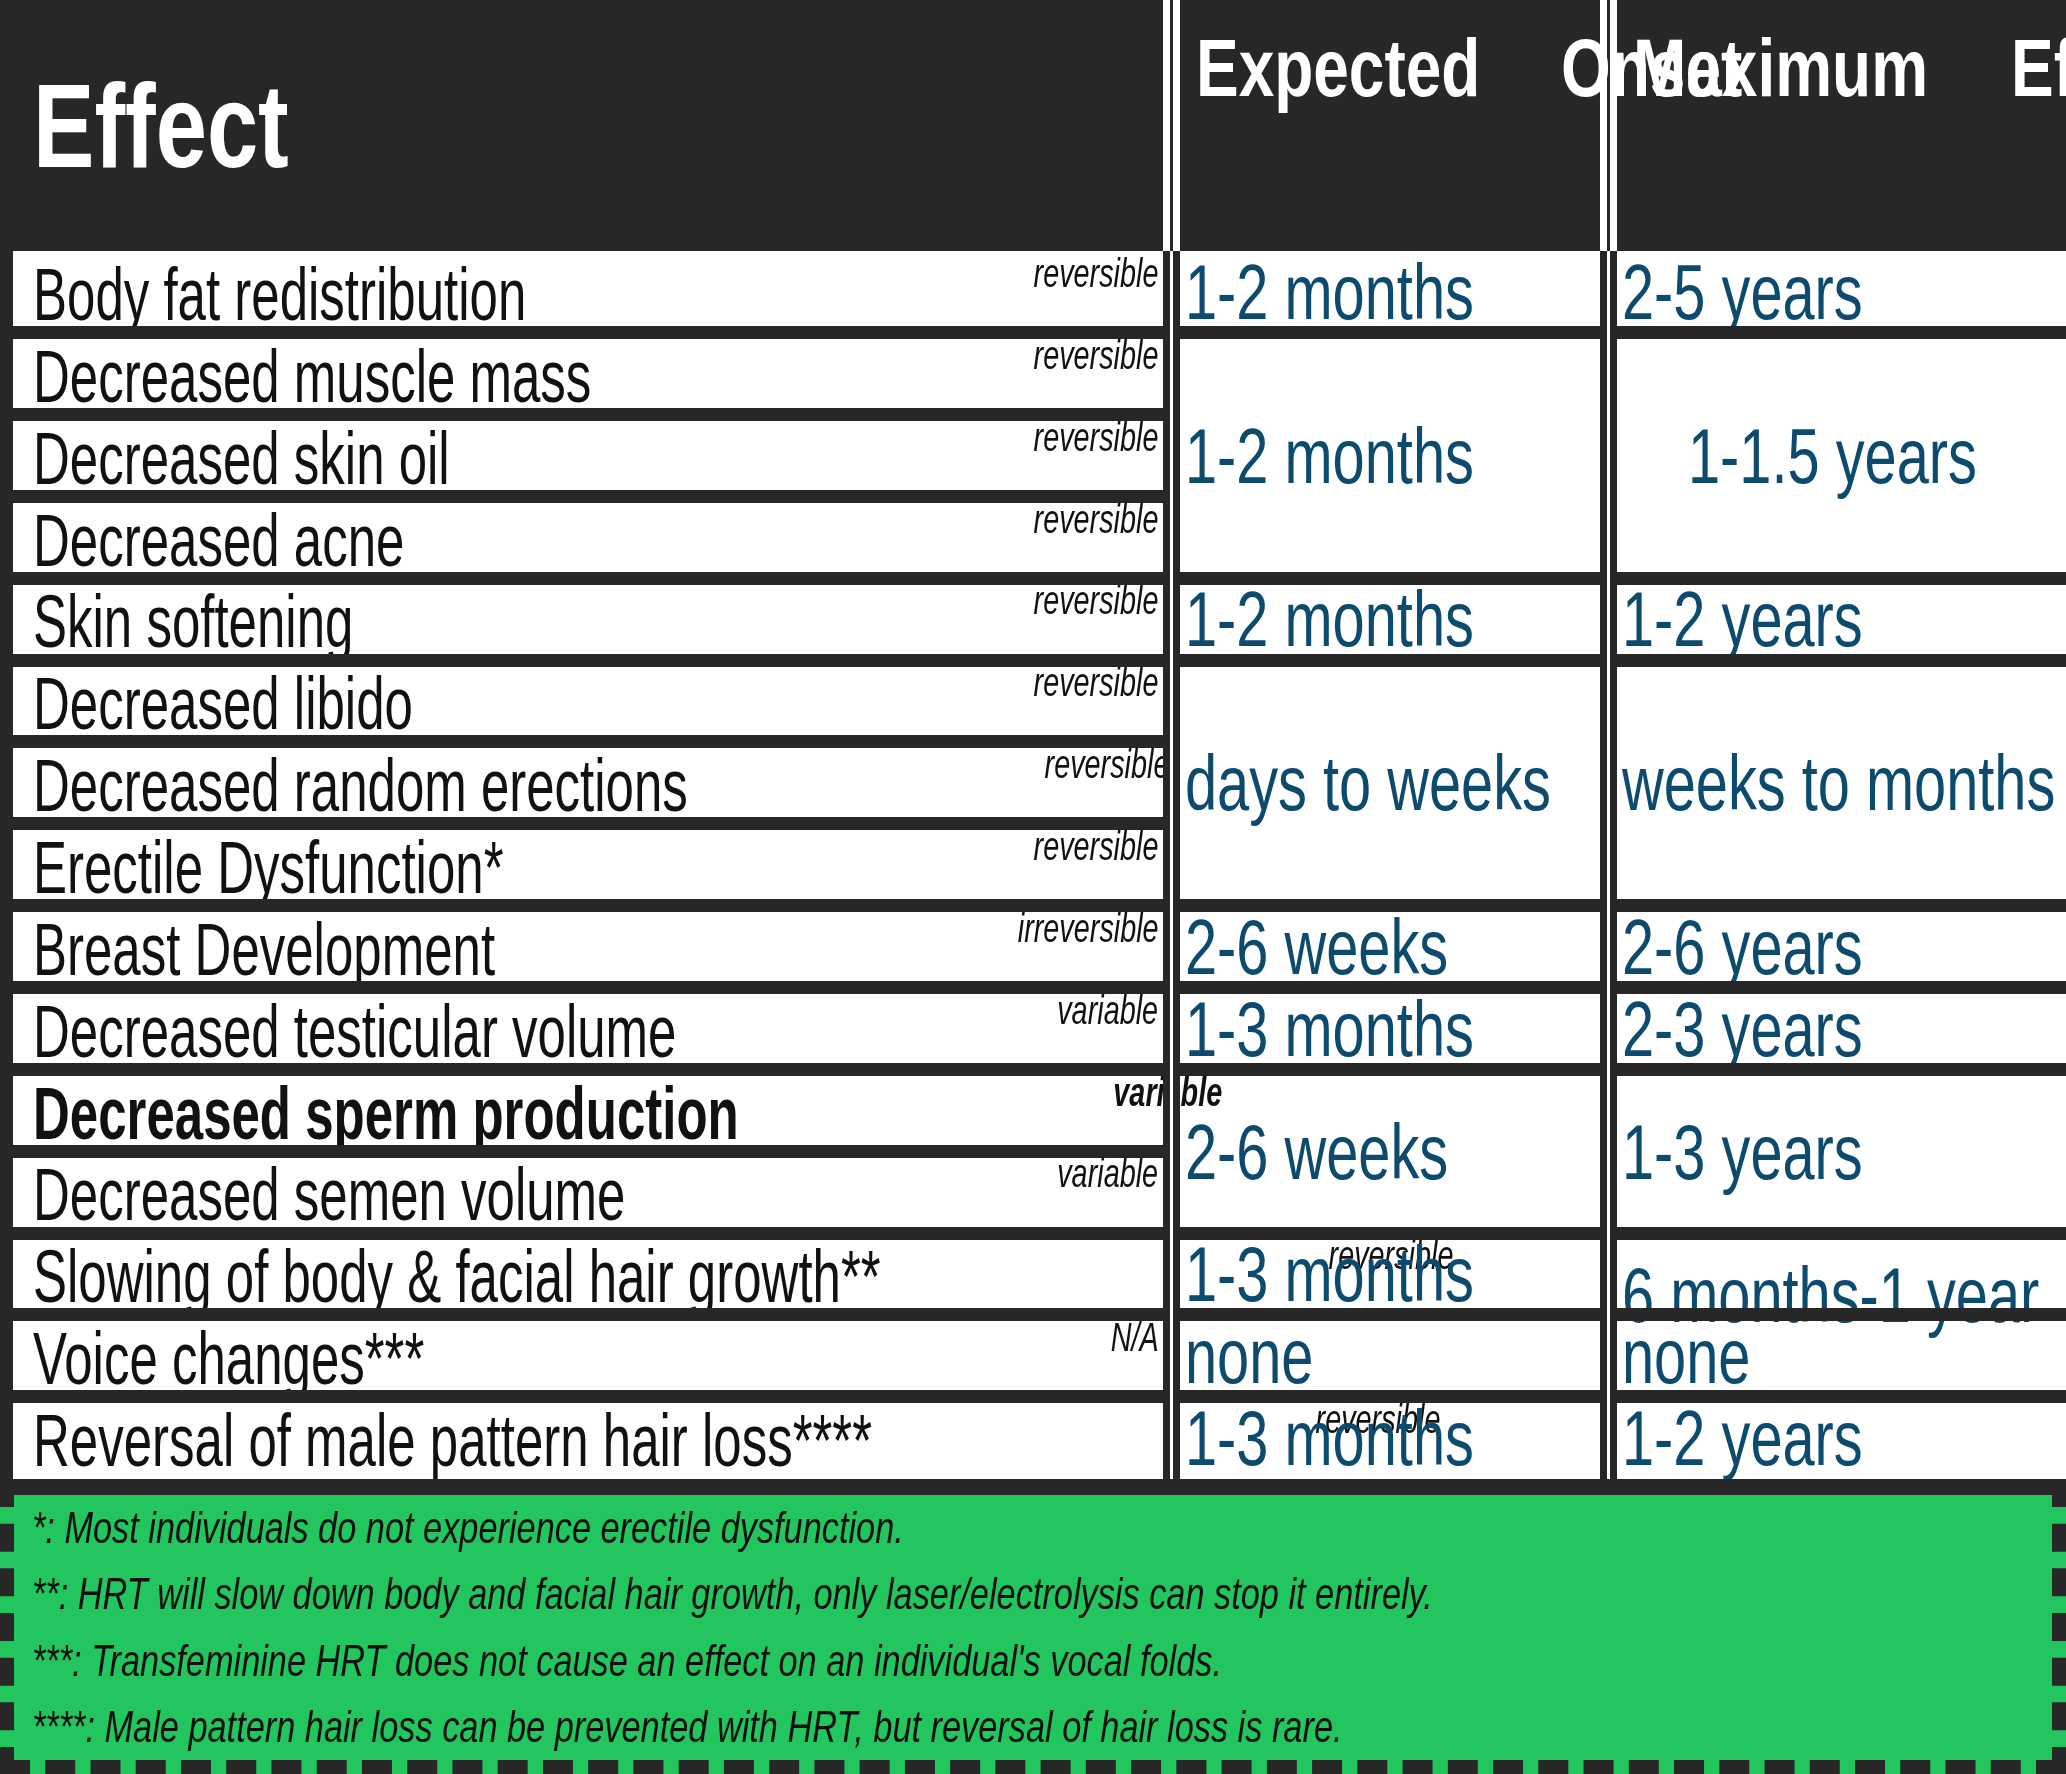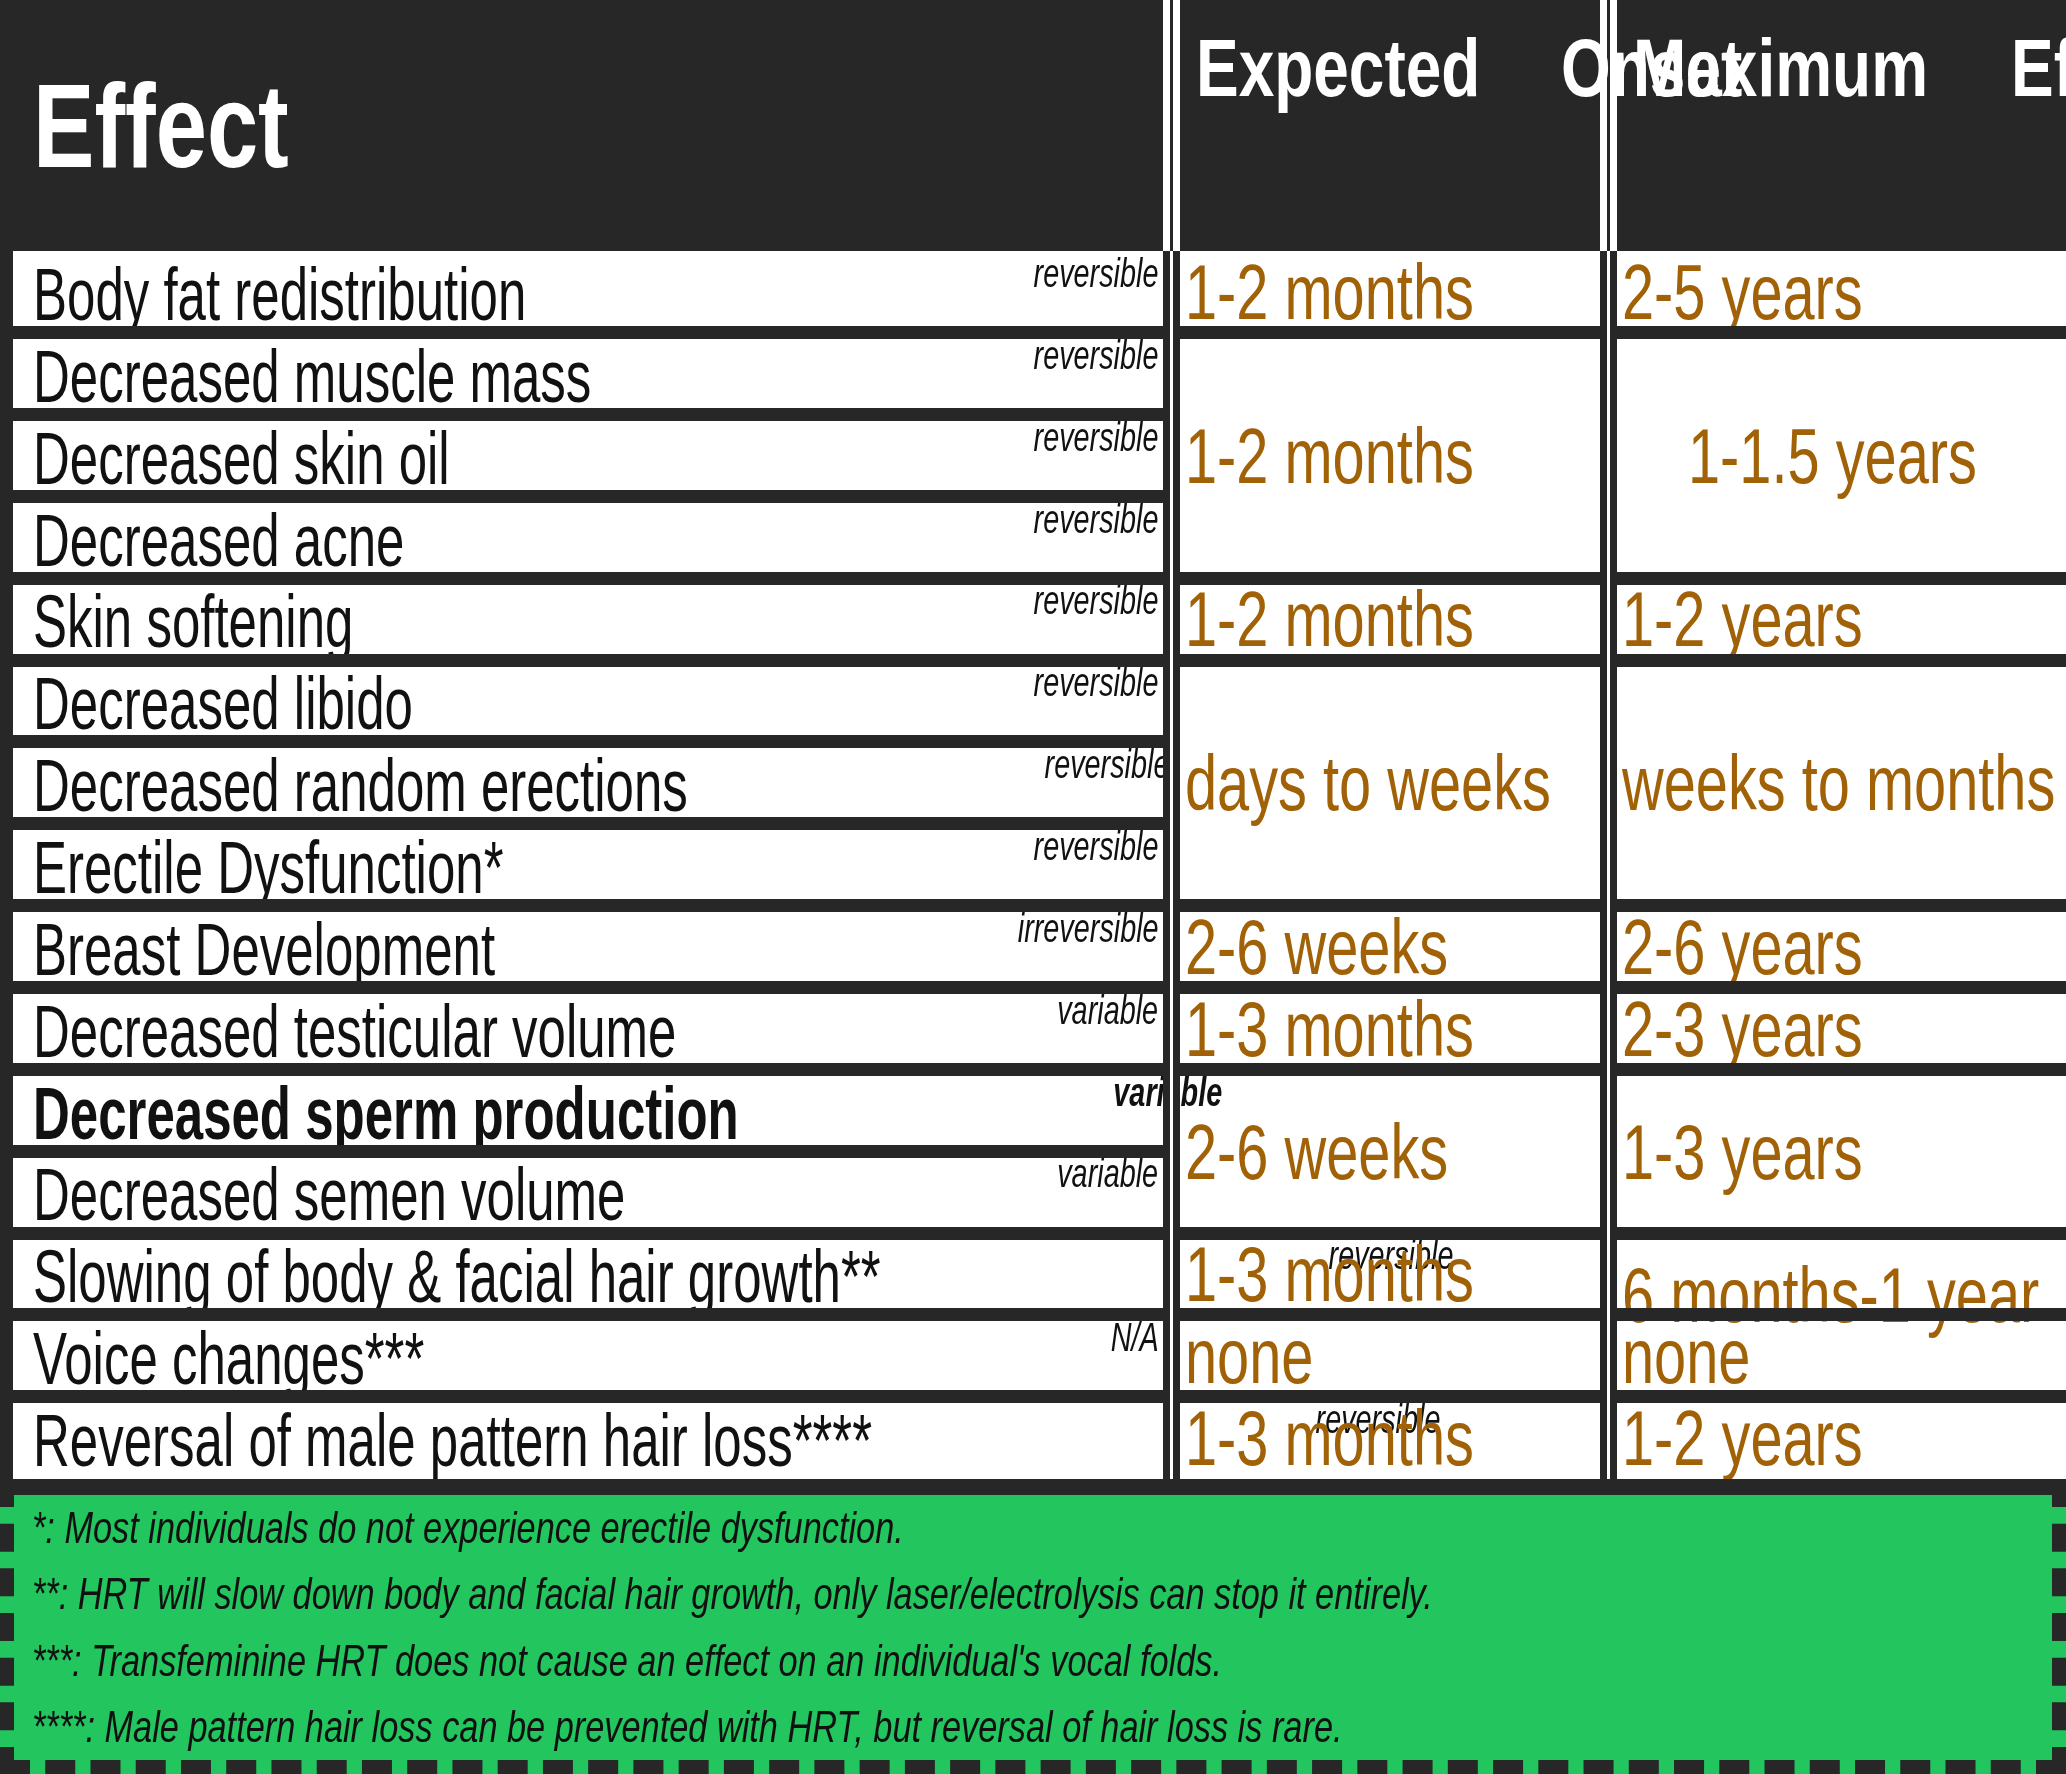--- a/index.html
+++ b/index.html
@@ -42,21 +42,21 @@
   .row {
     position: absolute; left: 13.3px; width: 1150px;
     display: flex; align-items: flex-start; justify-content: space-between;
     padding: 0 4.8px 0 20px; box-sizing: border-box;
     background: transparent;
   }
   .vcell {
     position: absolute;
     display: flex; align-items: center;
     padding-left: 4.8px; box-sizing: border-box;
-    font-size: 77px; color: #a16207;
+    font-size: 77px; color: #0c4a6e;
   }
   .vcell .nv { display: inline-block; transform: scaleX(0.75); transform-origin: left center; white-space: nowrap; }
 
   .sep { position: absolute; left: 0; height: 13.3px; background: #272727; }
 
   
   .strip-h {
     position: absolute; top: 0; height: 251px; width: 17px; z-index: 6;
     background: linear-gradient(to right, #ffffff 0px, #ffffff 6.7px, rgba(0,0,0,0) 6.7px, rgba(0,0,0,0) 10.3px, #ffffff 10.3px, #ffffff 17px);
   }

